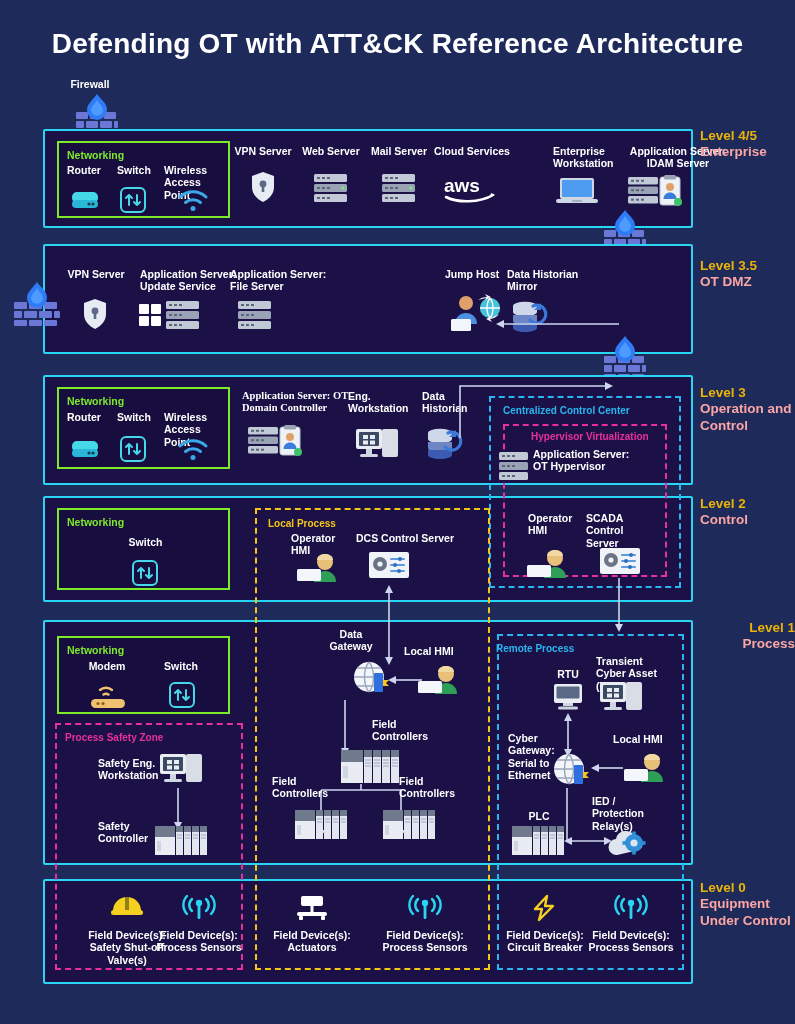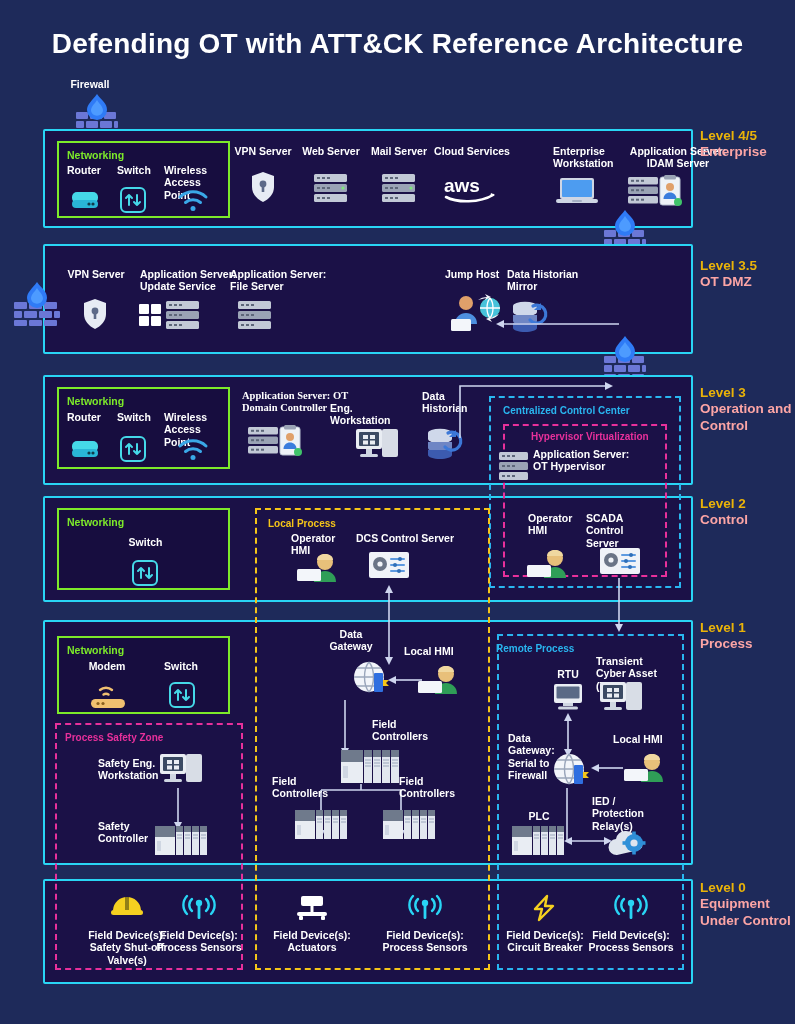--- a/index.html
+++ b/index.html
@@ -410,21 +410,21 @@
             <rect x="13" y="23.7" width="3" height="2"></rect>
           </g>
         <rect x="32" y="2" width="20" height="28" rx="2.5" fill="#eef2f7" stroke="#b9c2d1"></rect>
         <rect x="36" y="0" width="12" height="4.5" rx="1.5" fill="#9aa3b5"></rect>
         <circle cx="42" cy="12" r="4" fill="#e0a06a"></circle>
         <path d="M35.5 24c0-4 3-6.5 6.5-6.5s6.5 2.5 6.5 6.5z" fill="#3b7ddd"></path>
         <circle cx="50" cy="27" r="4" fill="#3fc36a"></circle>
       </svg>
     </div>
 
-    <div class="cap left" style="left:285px;top:13px;width:68px;margin-top:12px;">Eng. Workstation</div>
+    <div class="cap left" style="left:303px;top:13px;width:68px;">Eng. Workstation</div>
     <div class="abs" style="left:311px;top:50px;">
       <svg width="44" height="32" viewBox="0 0 44 32">
         <rect x="26" y="2" width="16" height="28" rx="2" fill="#d8dde6"></rect>
         <rect x="0" y="2" width="26" height="20" rx="2" fill="#e9edf3"></rect>
         <rect x="3" y="5" width="20" height="14" rx="1" fill="#3b4a63"></rect>
         <g fill="#e9edf3">
             <rect x="7" y="8" width="5" height="4"></rect>
             <rect x="14" y="8" width="5" height="4"></rect>
             <rect x="7" y="13.5" width="5" height="4"></rect>
             <rect x="14" y="13.5" width="5" height="4"></rect>
@@ -496,21 +496,21 @@
       </div>
       <div class="abs" style="left:110px;top:44px;">
         <svg width="26" height="26" viewBox="0 0 26 26">
             <rect x="1" y="1" width="24" height="24" rx="5" fill="none" stroke="#45d8e8" stroke-width="2"></rect>
             <path d="M9 18V8M9 8l-3 3M9 8l3 3" stroke="#45d8e8" stroke-width="2" fill="none" stroke-linecap="round"></path>
             <path d="M17 8v10M17 18l-3-3M17 18l3-3" stroke="#45d8e8" stroke-width="2" fill="none" stroke-linecap="round"></path>
           </svg>
       </div>
     </div>
   </div>
-  <div class="levlabel" style="top:620px;">
+  <div class="levlabel" style="top:620px;text-align:right;">
     <div class="lv">Level 1</div>
     <div class="nm">Process</div>
   </div>
 
   <div class="panel" style="left:43px;top:879px;width:650px;height:105px;"></div>
   <div class="levlabel" style="top:880px;">
     <div class="lv">Level 0</div>
     <div class="nm">Equipment Under Control</div>
   </div>
 
@@ -813,21 +813,21 @@
   </div>
 
   <div class="abs" style="left:562px;top:712px;">
     <svg width="12" height="46" viewBox="0 0 12 46">
         <path d="M6 6v34" stroke="#cfd6ef" stroke-width="1.6" fill="none"></path>
         <path d="M6 1l-4 8h8z" fill="#cfd6ef"></path>
         <path d="M6 45l-4-8h8z" fill="#cfd6ef"></path>
       </svg>
   </div>
 
-  <div class="cap left" style="left:508px;top:732px;width:62px;">Data Gateway: Serial to Firewall</div>
+  <div class="cap left" style="left:508px;top:732px;width:62px;">Cyber Gateway: Serial to Ethernet</div>
   <div class="abs" style="left:552px;top:752px;">
     <svg width="40" height="36" viewBox="0 0 40 36">
       <circle cx="17" cy="17" r="15" fill="#f2f5fa"></circle>
       <g stroke="#9aa6bb" stroke-width="1.4" fill="none">
           <path d="M2 17h30M17 2c6 7 6 23 0 30M17 2c-6 7-6 23 0 30M5 8h24M5 26h24"></path>
         </g>
       <rect x="22" y="13" width="9" height="19" rx="1" fill="#2f6fe0"></rect>
       <path d="M31 20h6l-3 3 3 3h-6z" fill="#f5c518"></path>
     </svg>
   </div>

